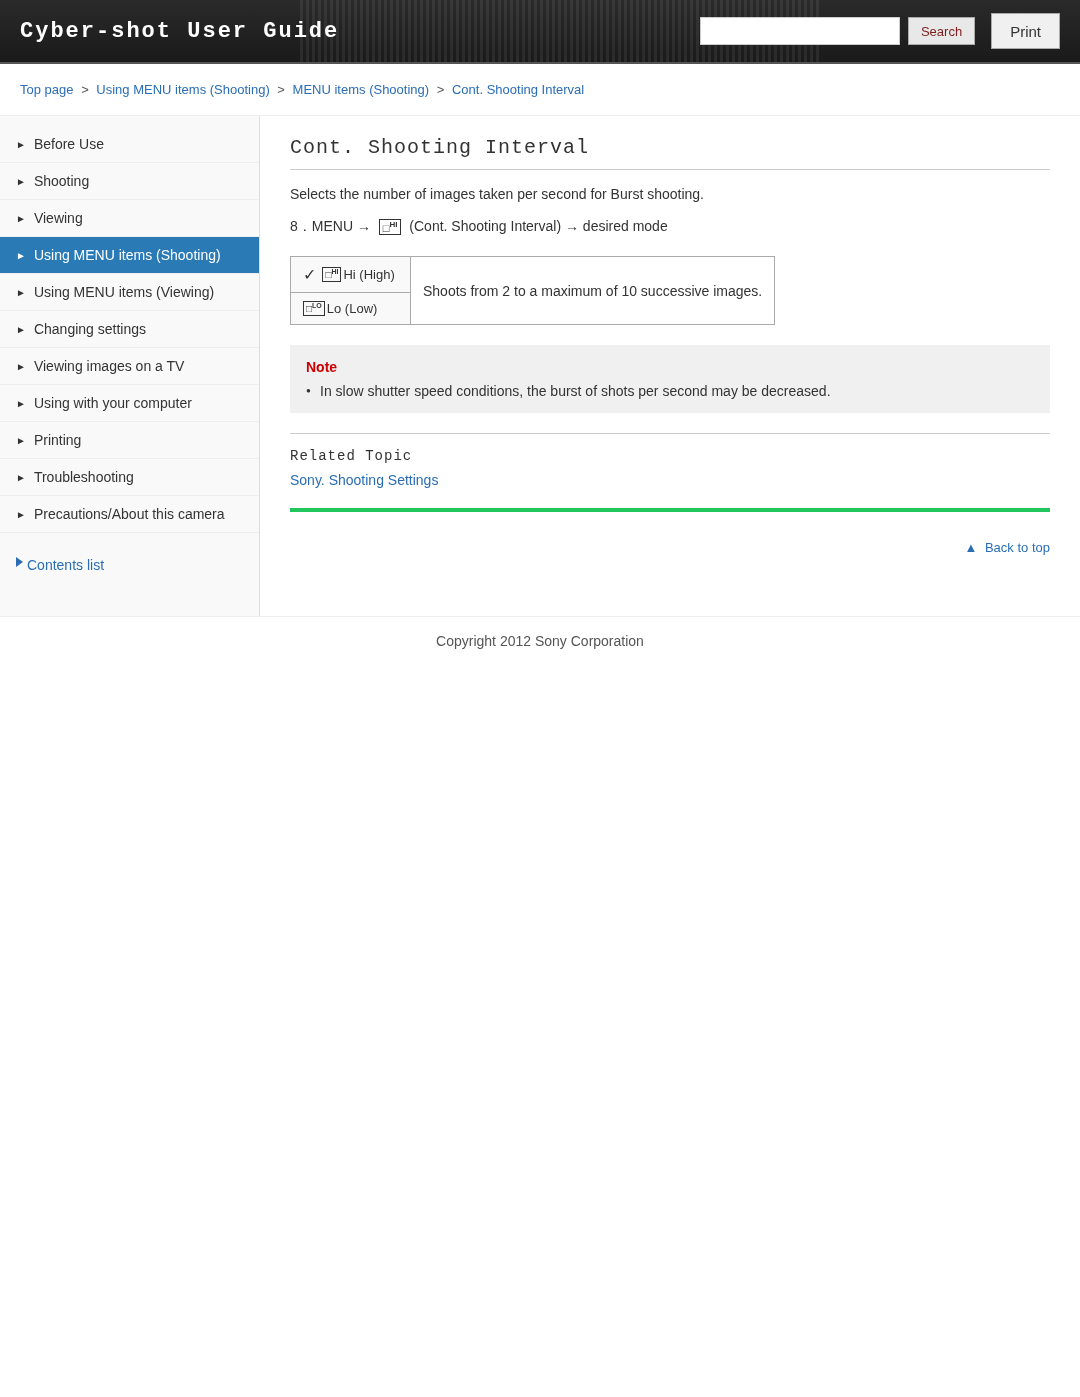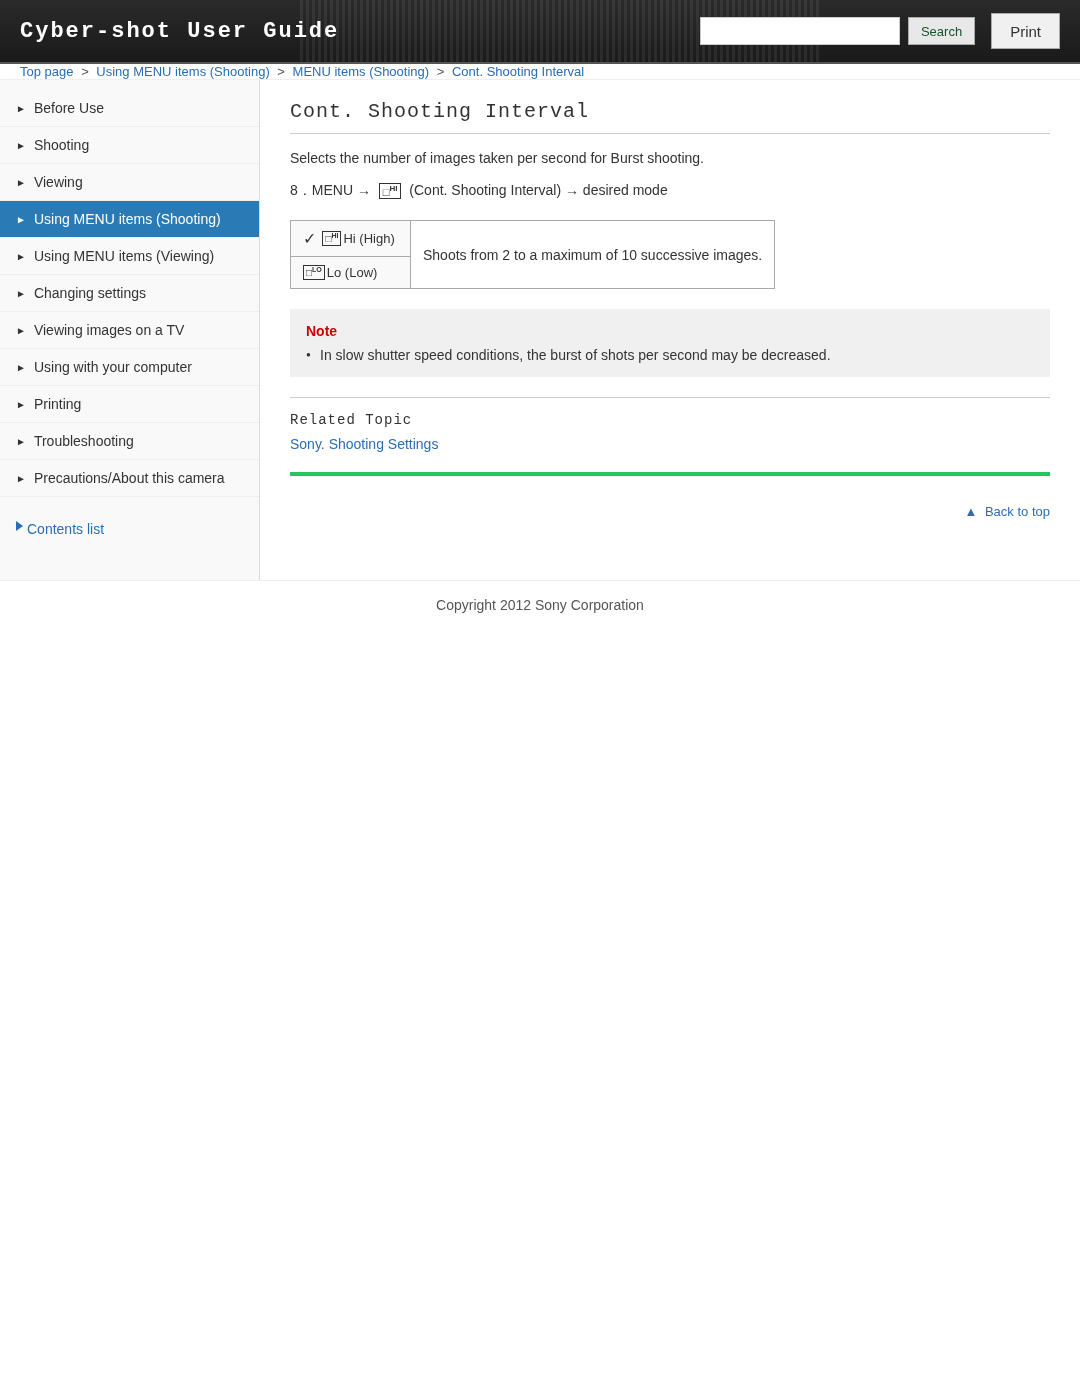--- a/index.html
+++ b/index.html
@@ -65,21 +65,21 @@
       font-size: 13px;
       background: #fff;
     }
     #search-button {
       height: 28px;
       padding: 0 12px;
       background: #e8e8e8;
       border: 1px solid #aaa;
       font-size: 13px;
       cursor: pointer;
-      color: #14532d;
+      color: #7f1d1d;
     }
     #print-button {
       height: 36px;
       padding: 0 18px;
       background: #f0f0f0;
       border: 1px solid #aaa;
       font-size: 15px;
       cursor: pointer;
       color: #333;
       margin-left: 8px;
@@ -122,21 +122,21 @@
       display: flex;
       padding: 10px 16px;
       font-size: 14px;
       color: #2a6db5;
       cursor: pointer;
       text-decoration: none;
     }
 
     
     #breadcrumb-bar {
-      padding: 0 20px;
+      padding: 18px 20px;
       font-size: 13px;
       color: #2a6db5;
       border-bottom: 1px solid #eee;
     }
     #breadcrumb-bar a, #breadcrumb-bar span {
       color: #2a6db5;
       text-decoration: none;
     }
     #breadcrumb-bar .sep { color: #555; margin: 0 4px; }
 

